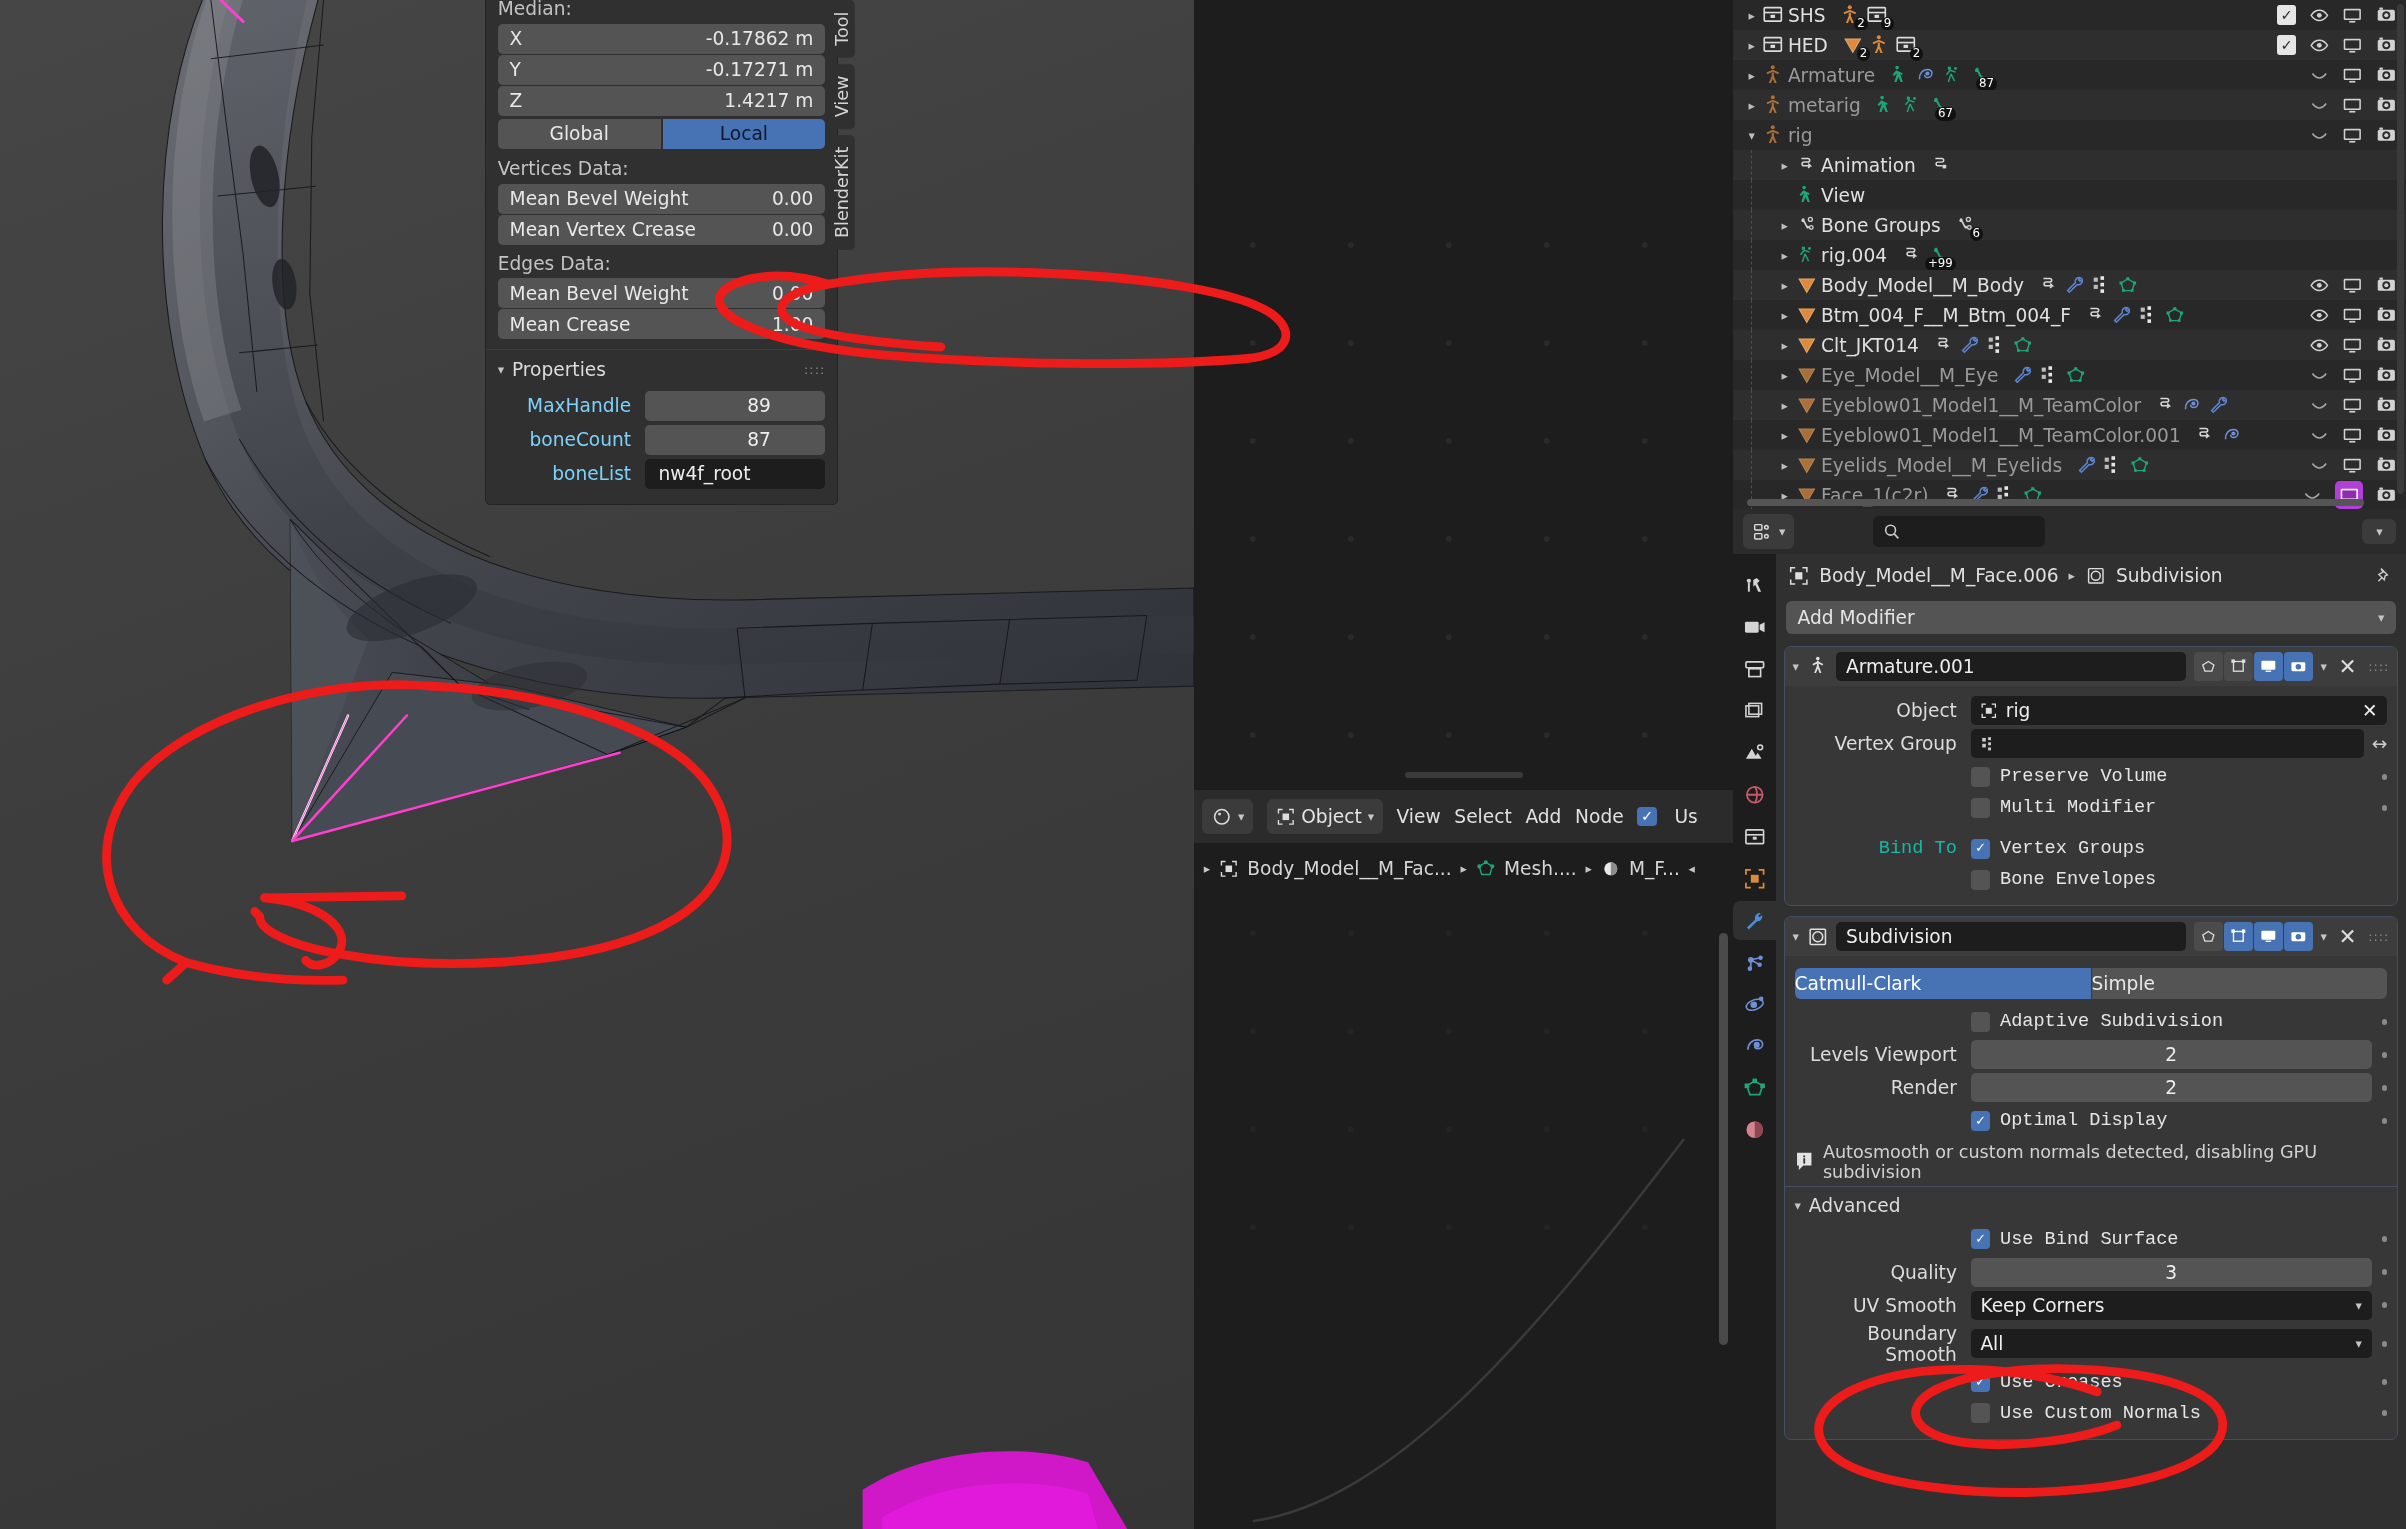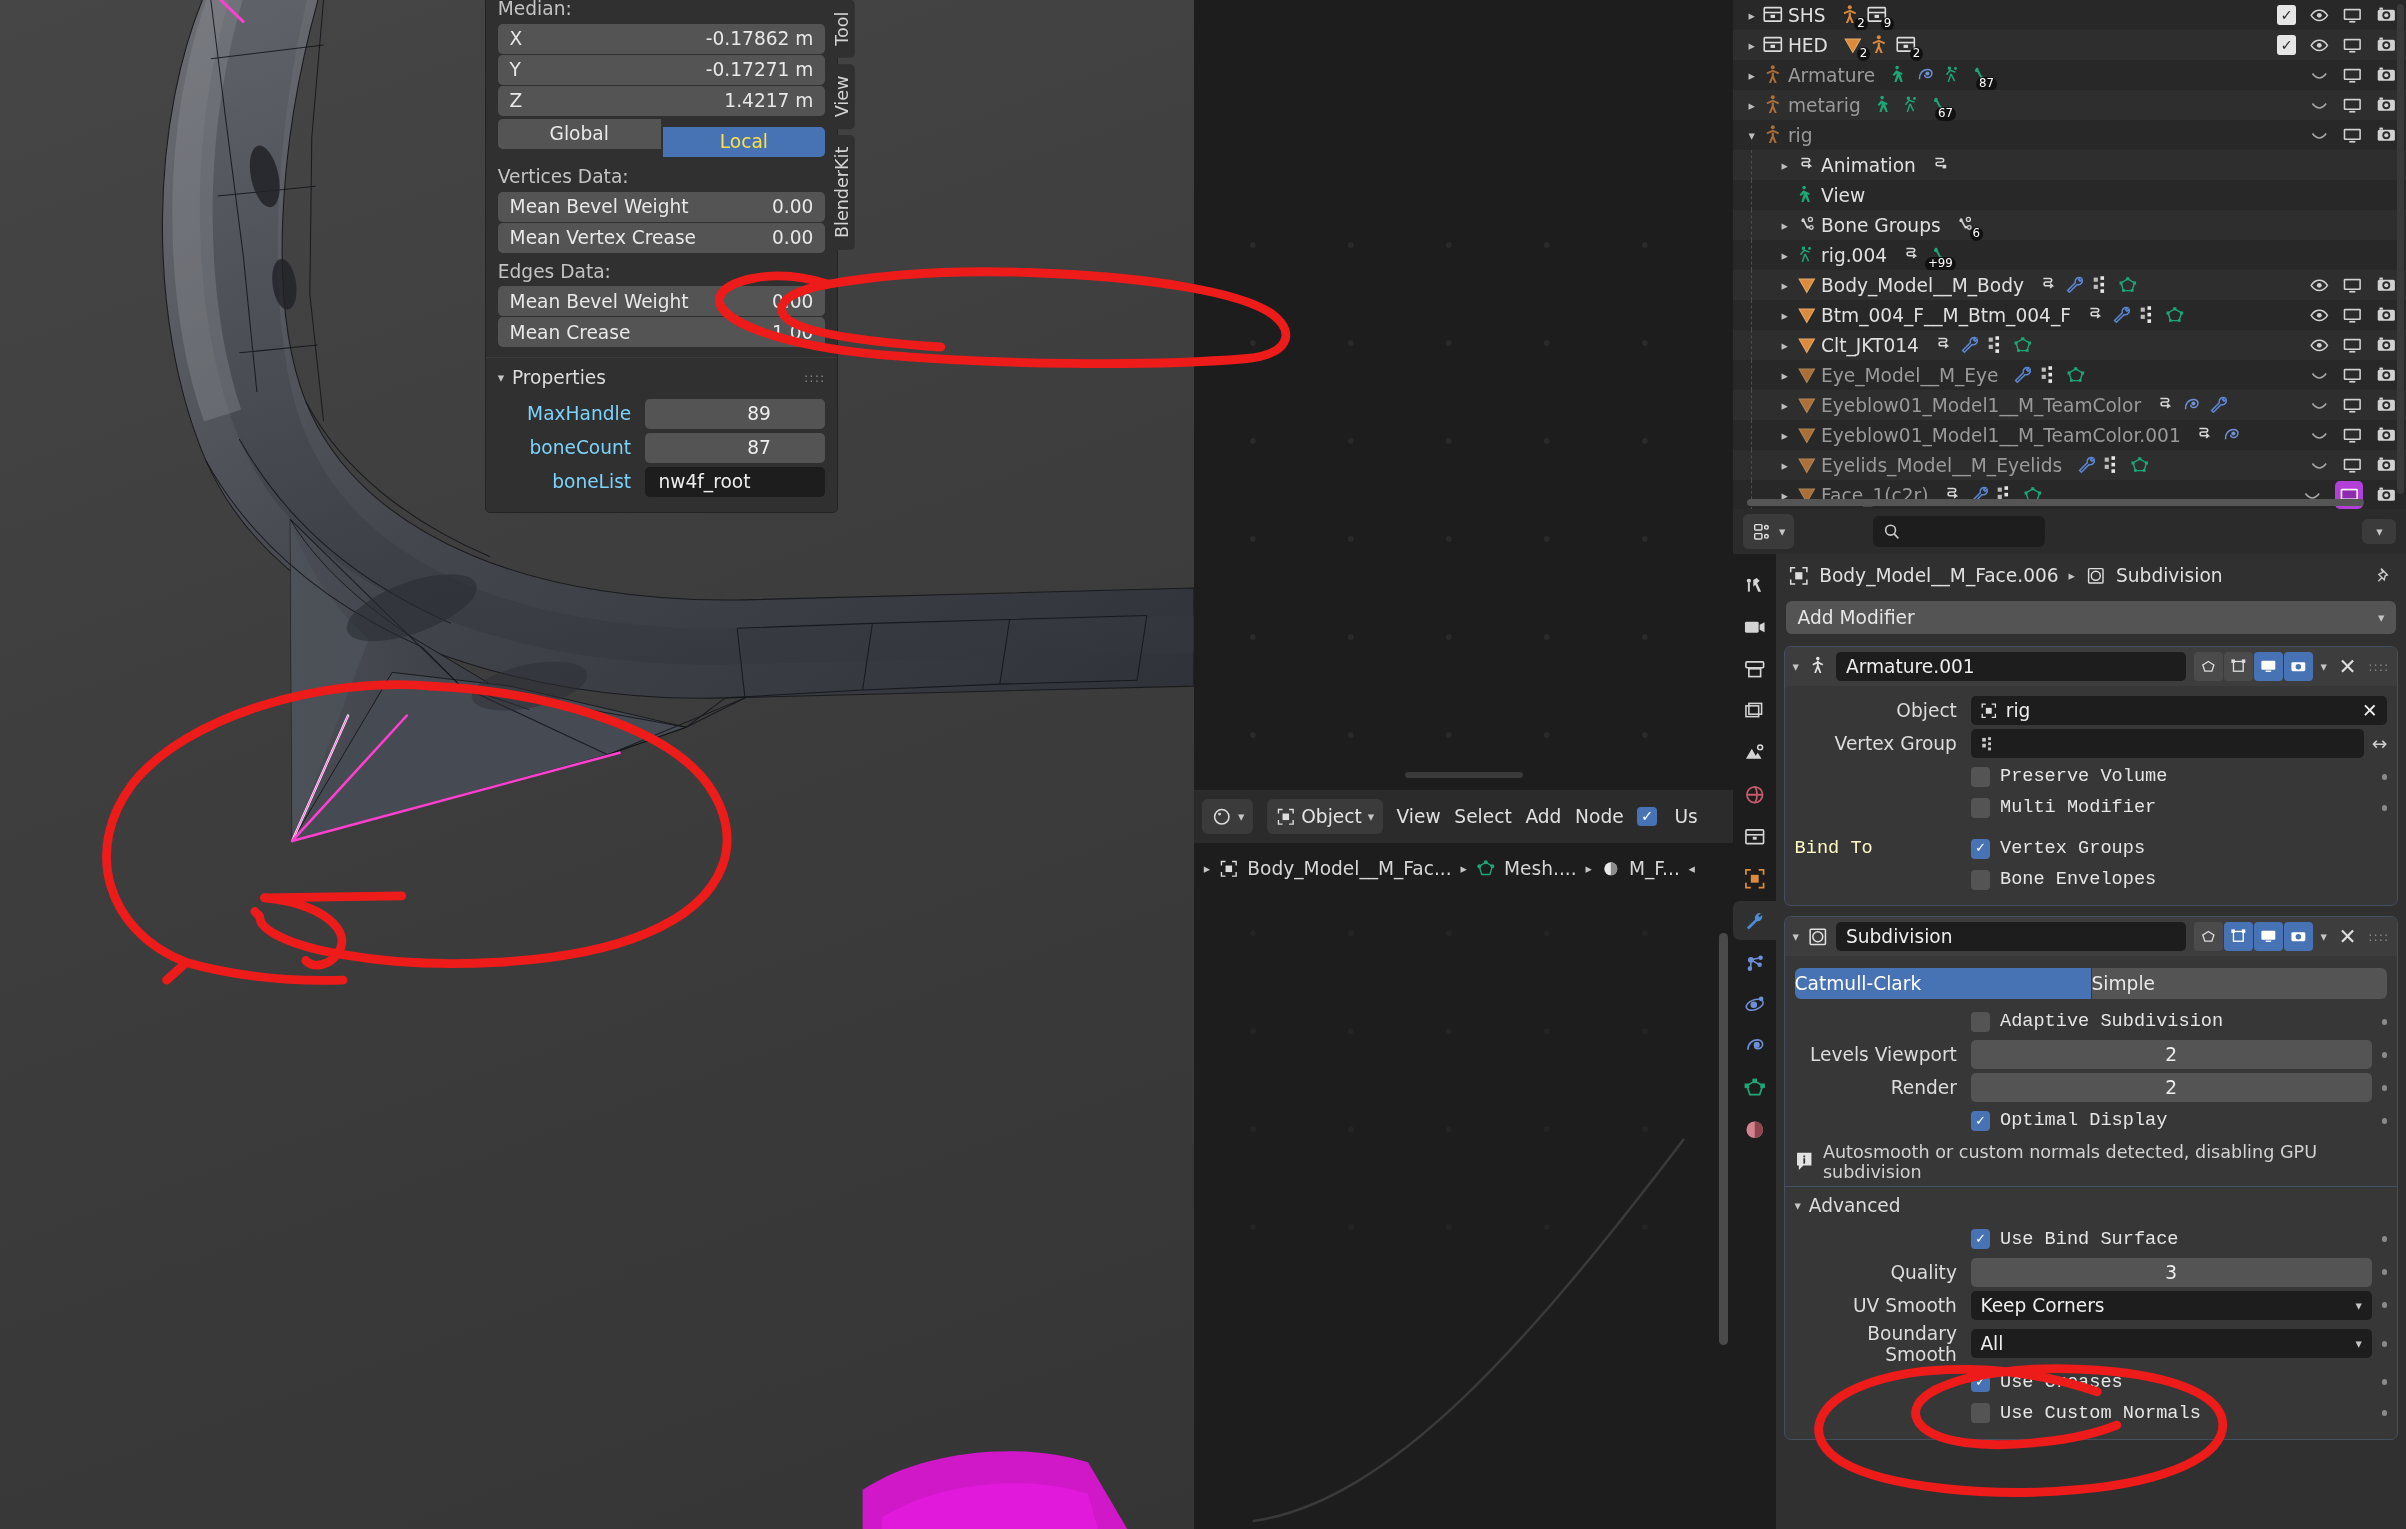--- a/index.html
+++ b/index.html
@@ -46,21 +46,21 @@
   }
   .np-row .lbl { flex: 0 0 auto; }
   .np-row .val { margin-left: auto; }
   .np-toggle-pair { display: flex; margin: 2.9px 11.8px 2px 11.8px; gap: 2px; }
   .np-toggle {
     flex: 1; height: 30px; line-height: 30px; text-align: center;
     background: #545454; font-size: 18.6px; color: #e8e8e8;
   }
   .np-toggle:first-child { border-radius: 4.9px 0 0 4.9px; }
   .np-toggle:last-child { border-radius: 0 4.9px 4.9px 0; }
-  .np-toggle.active { background: #4772b3; color: #fde047; margin-top: 8px; }
+  .np-toggle.active { background: #4772b3; color: #0f172a; }
 
   .np-divider { height: 1px; background: #3c3c3c; margin: 9.8px 0 0 0; }
   .np-panel-head {
     display: flex; align-items: center; gap: 7.8px;
     padding: 8.8px 11.8px 6.9px 11.8px; font-size: 18.6px; color: #dcdcdc;
   }
   .np-grip { margin-left: auto; color: #8a8a8a; font-size: 12.7px; letter-spacing: 1px; }
   .np-prop-row {
     display: flex; align-items: center; height: 30px; margin: 3.9px 11.8px;
     font-size: 18.6px;
@@ -222,21 +222,21 @@
   .mod-body { padding: 7.8px 0 9.8px 0; }
   .frow { display: flex; align-items: center; min-height: 31px; margin: 2px 0; padding: 0 9.8px; font-size: 18.6px; }
   .frow .flbl { width: 176px; text-align: right; padding-right: 13.7px; color: #dcdcdc; flex: 0 0 176px; }
   .fval {
     flex: 1; height: 29px; background: #1d1d1d; border-radius: 4.9px;
     display: flex; align-items: center; padding: 0 9.8px; gap: 7.8px; color: #eee;
   }
   .fval.gray { background: #545454; justify-content: center; }
   .dot { width: 5.9px; height: 5.9px; border-radius: 50%; background: #8a8a8a; margin-left: 9.8px; flex: 0 0 5.9px; }
   .cbrow { display: flex; align-items: center; padding: 0 9.8px; min-height: 31px; font-size: 18.6px; font-family: Liberation Mono, monospace; }
-  .cbrow .spacer { flex: 0 0 176px; text-align: left; padding-right: 13.7px; color: #fef9c3; }
+  .cbrow .spacer { flex: 0 0 176px; text-align: right; padding-right: 13.7px; color: #14b8a6; }
   .cb {
     width: 19.6px; height: 19.6px; border-radius: 3.9px; background: #545454;
     display: flex; align-items: center; justify-content: center; flex: 0 0 19.6px;
     margin-right: 9.8px;
   }
   .cb.checked { background: #4772b3; }
   .cb .tick { color: #fff; font-size: 14.7px; line-height: 1; font-weight: bold; }
   .seg-pair { display: flex; margin: 3.9px 9.8px 7.8px 9.8px; gap: 1px; }
   .seg {
     flex: 1; height: 31px; line-height: 31px; 

